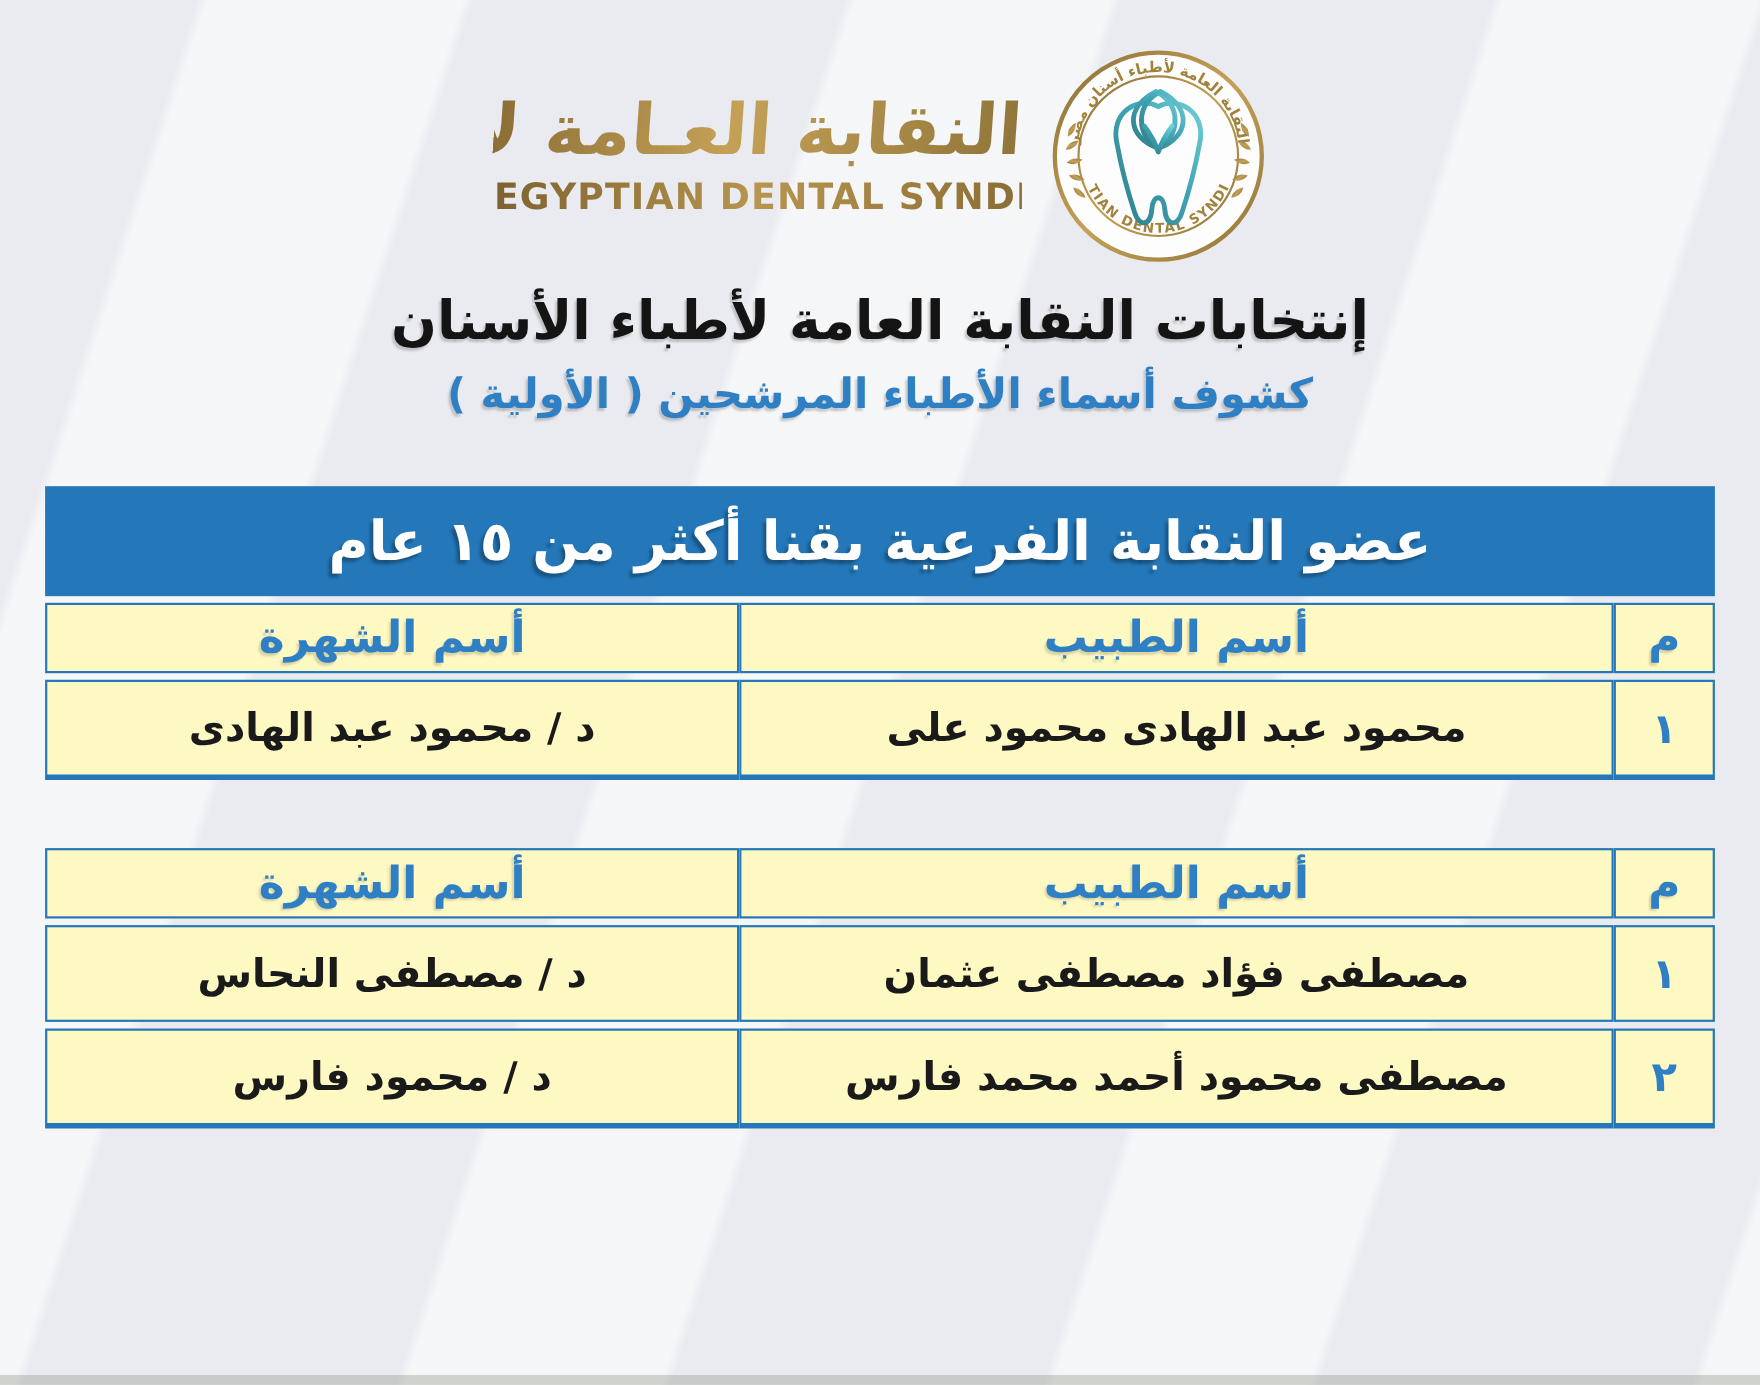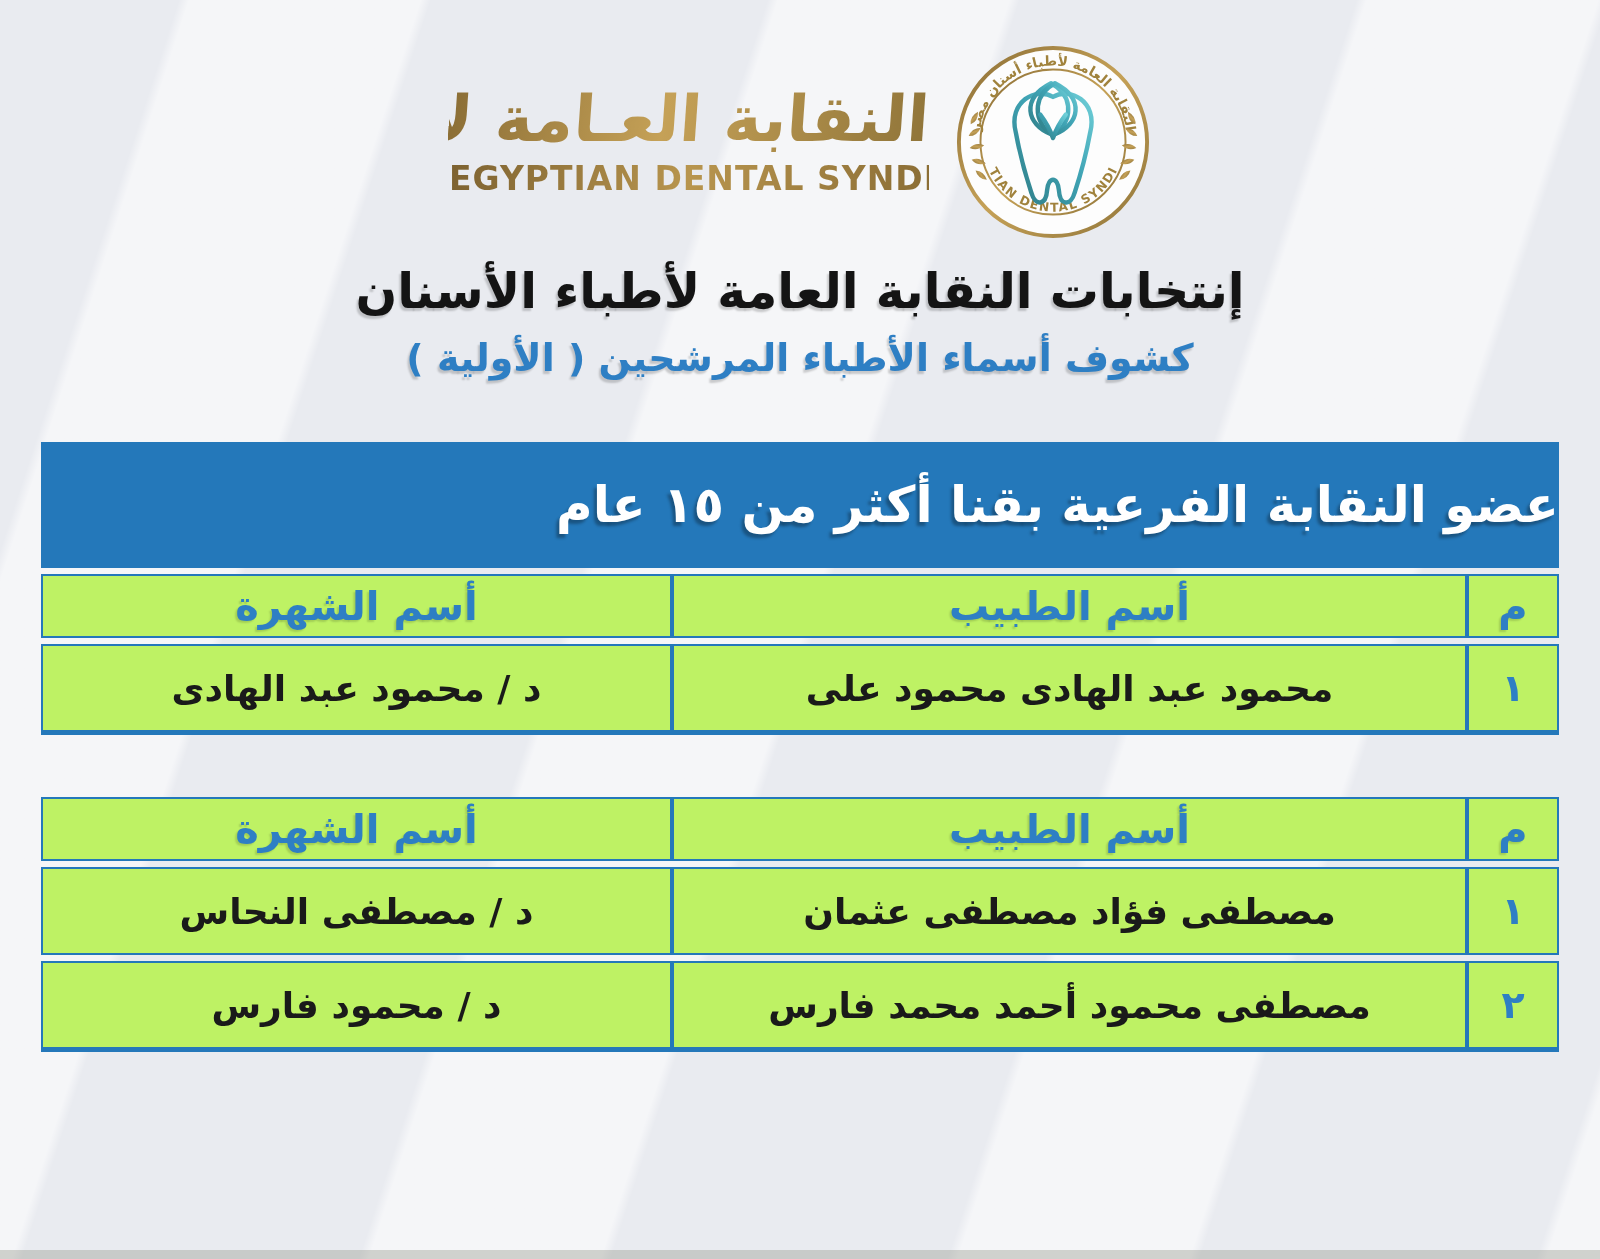--- a/index.html
+++ b/index.html
@@ -55,32 +55,32 @@
   }
   .title-sub{
     margin-top:16px;
     font-size:38px;font-weight:900;color:#2e7fc4;
     text-shadow:-2px 3px 2px rgba(0,0,0,.18);
   }
 
   
   .panel{width:1518px;margin:0 auto 50px auto;direction:rtl;}
   .band{
-    background:#2478ba;height:126px;
-    display:flex;align-items:center;
+    background:#2478ba;height:100px;
+    display:flex;align-items:center;justify-content:center;
     color:#fff;font-size:50px;font-weight:900;
     text-shadow:-3px 4px 3px rgba(0,0,0,.30);
   }
   table.list{
     width:100%;border-collapse:separate;border-spacing:0 6px;
     table-layout:fixed;
   }
   table.list th,table.list td{
     border:2px solid #2478ba;
-    background:#bef264;
+    background:#fef9c3;
     text-align:center;vertical-align:middle;
     padding:0 18px;
   }
   table.list th{
     height:60px;
     color:#2e7fc4;font-size:40px;font-weight:900;
     text-shadow:-2px 2px 2px rgba(0,0,0,.15);
   }
   table.list td{
     height:84px;

